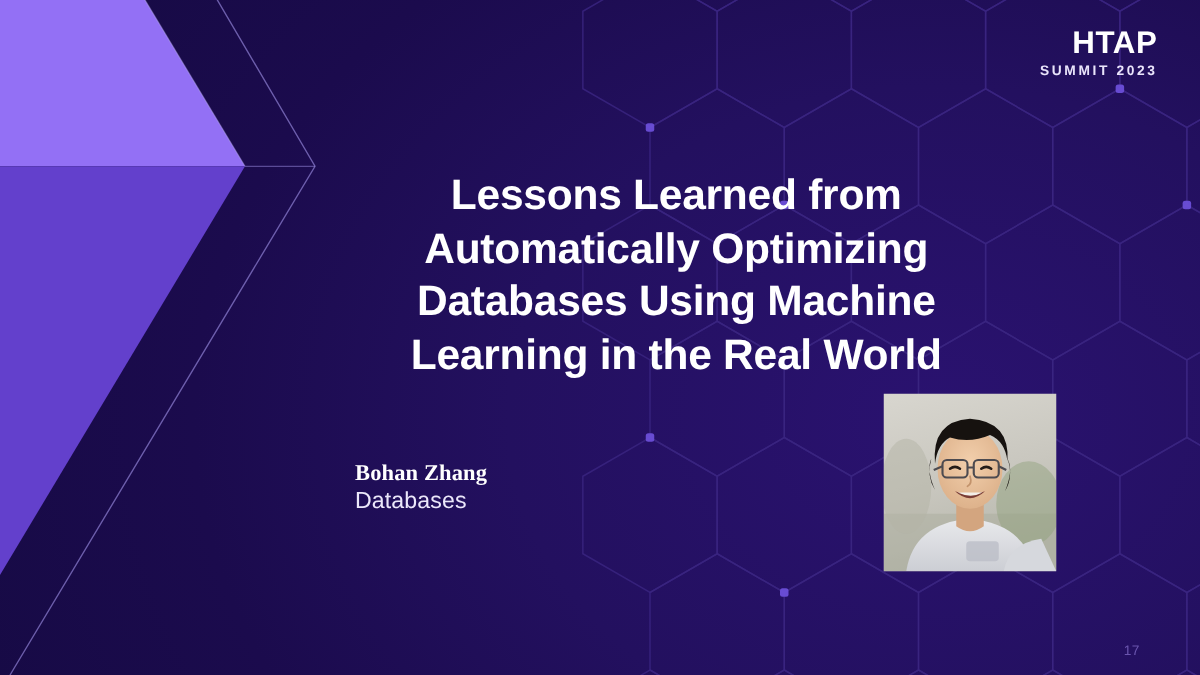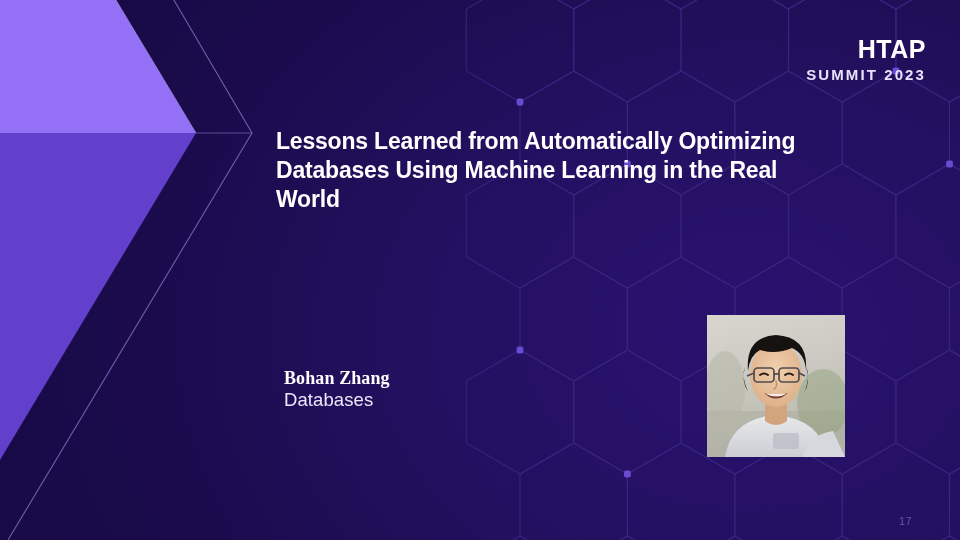--- a/index.html
+++ b/index.html
@@ -48,42 +48,42 @@
     right: 34px;
     text-align: right;
     line-height: 1;
   }
   #logo .logo-word {
     display: block;
     color: #ffffff;
     font-size: 25px;
     font-weight: bold;
     letter-spacing: 0.5px;
-    margin-top: 15px;
   }
   #logo .logo-sub {
     display: block;
     color: #e9e4fb;
-    font-size: 15px;
+    font-size: 11px;
     font-weight: bold;
     letter-spacing: 2.1px;
     margin-top: 5px;
   }
 
   
   #title {
     position: absolute;
     left: 276px;
     top: 112px;
     width: 530px;
     color: #ffffff;
-    font-size: 23px;
+    font-size: 34px;
     font-weight: bold;
     line-height: 1.26;
     letter-spacing: -0.2px;
+    text-align: center;
   }
 
   
   #speaker {
     position: absolute;
     left: 284px;
     top: 368px;
     line-height: 1.18;
   }
   #speaker .sp-name {

